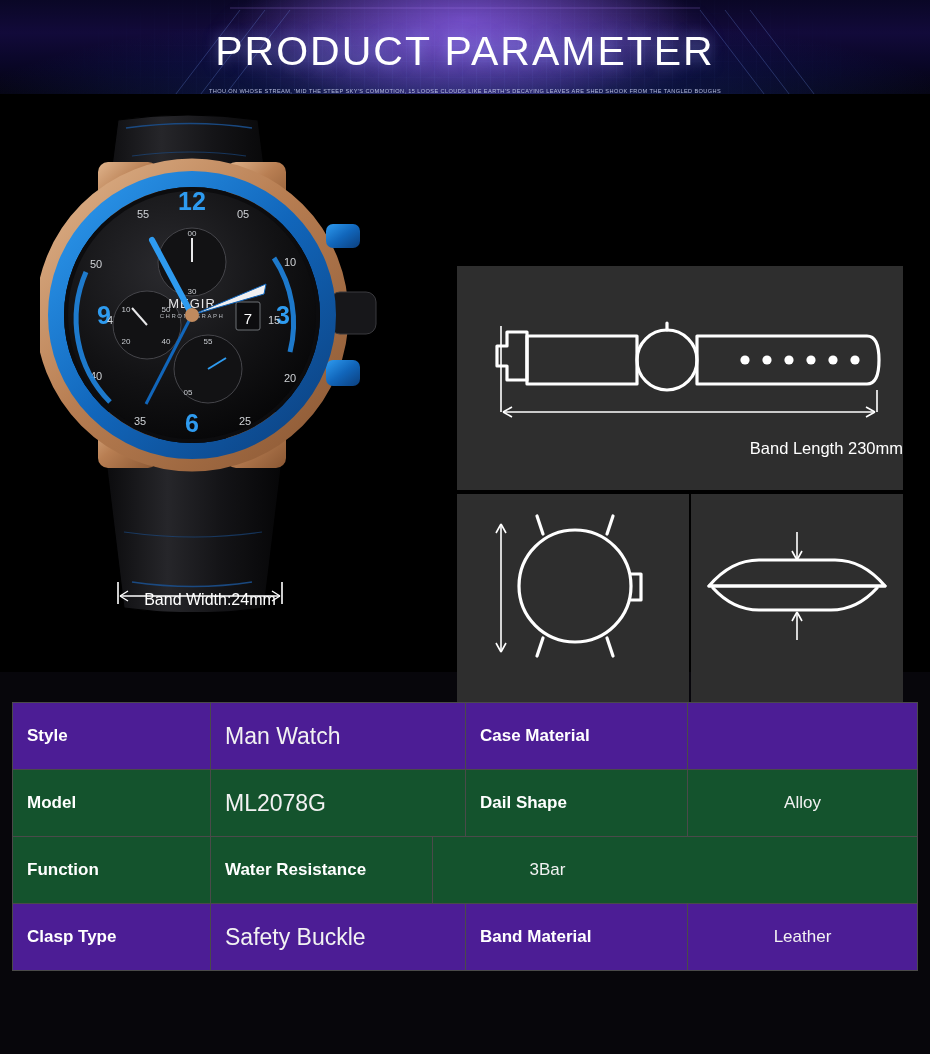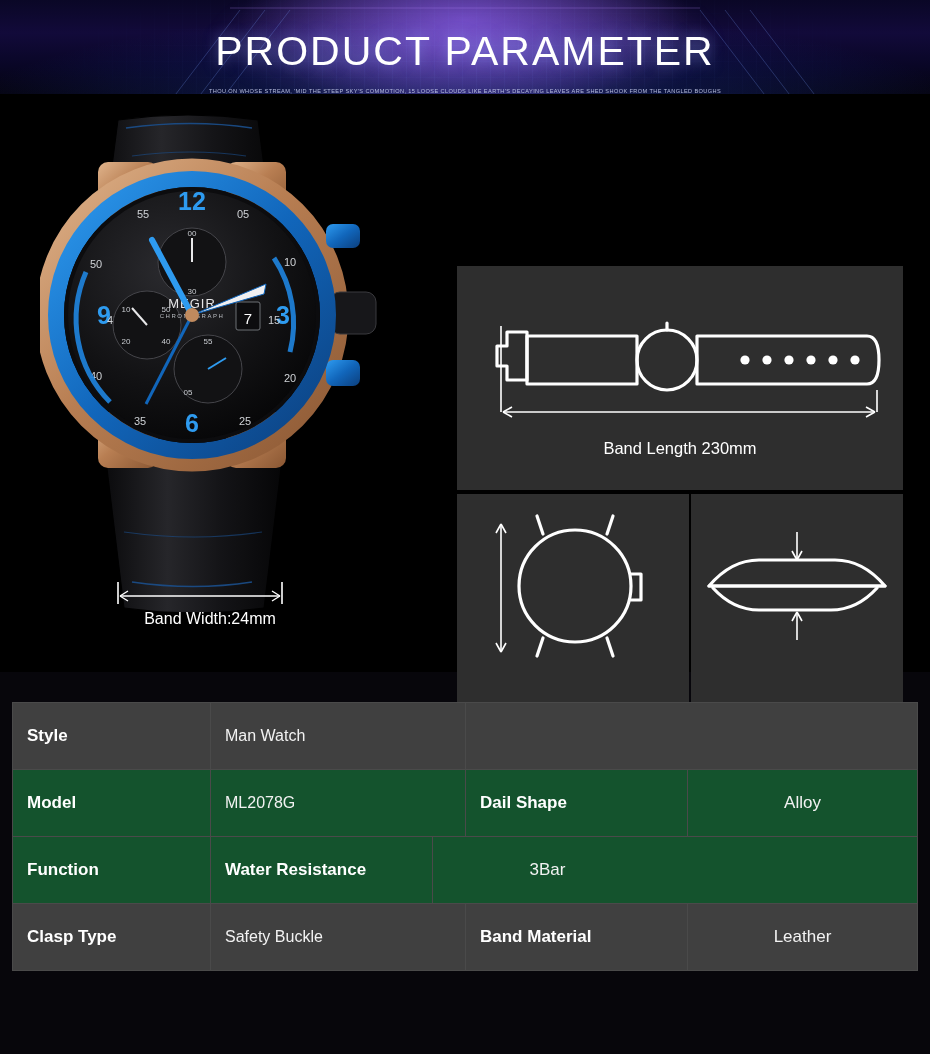--- a/index.html
+++ b/index.html
@@ -45,51 +45,51 @@
   .sub2{top:100px;}
 
   
   .main{position:relative;width:930px;height:578px;background:#000000;}
 
   
   .watch-wrap{position:absolute;left:0;top:0;width:440px;height:578px;}
   .watch-svg{position:absolute;left:40px;top:18px;}
 
   .bandwidth-label{
-    position:absolute;left:0;width:420px;text-align:center;top:516px;
+    position:absolute;left:0;width:420px;text-align:center;top:497px;
     font-size:16px;color:#ffffff;
   }
 
   
   .panel{position:absolute;background:#2e2e2e;}
   .panel-band{left:457px;top:172px;width:446px;height:224px;}
   .panel-dia{left:457px;top:400px;width:232px;height:240px;}
   .panel-thk{left:691px;top:400px;width:212px;height:240px;}
   .panel-cap{
-    position:absolute;left:0;right:0;bottom:16px;text-align:center;
+    position:absolute;left:0;right:0;bottom:16px;text-align:right;
     font-size:15.5px;color:#ffffff;margin-top:28px;
   }
   .panel-band .panel-cap{bottom:32px;font-size:16.5px;}
 
   
   .table{position:absolute;left:12px;top:702px;width:906px;border:1px solid #4a4a4a;box-sizing:border-box;}
   .row{display:flex;border-bottom:1px solid #4a4a4a;}
   .row:last-child{border-bottom:none;}
   .cell{
     display:flex;align-items:center;box-sizing:border-box;
     padding:8px 14px;min-height:66px;
   }
   .c-key{width:198px;font-weight:bold;font-size:17px;color:#ffffff;border-right:1px solid #4a4a4a;}
-  .c-val{width:255px;font-size:16px;color:#f2f2f2;border-right:1px solid #4a4a4a;}
+  .c-val{width:255px;font-size:23px;color:#f2f2f2;border-right:1px solid #4a4a4a;}
   .c-key2{width:222px;font-weight:bold;font-size:17px;color:#ffffff;border-right:1px solid #4a4a4a;}
   .c-val2{width:229px;font-size:17px;color:#f2f2f2;justify-content:center;text-align:center;}
   .c-val2 span{width:100%;text-align:center;}
   .two-line{line-height:1.28;}
   .row.alt{background:#14532d;}
-  .row.plain{background:#404040;}
+  .row.plain{background:#4c1d95;}
 </style>
 </head>
 <body>
 
 <div class="page">
 
   <div class="header">
     <div class="hdr-lines"></div>
     <div class="hdr-glow"></div>
     <svg class="hdr-diag" viewBox="0 0 930 128">
@@ -303,20 +303,21 @@
       </svg>
       <div class="panel-cap">Case Thickness 15mm</div>
     </div>
   </div>
 
   <div class="table">
 
     <div class="row plain">
       <div class="cell c-key">Style</div>
       <div class="cell c-val">Man Watch</div>
+      <div class="cell c-key2">Case Material</div>
     </div>
 
     <div class="row alt">
       <div class="cell c-key">Model</div>
       <div class="cell c-val">ML2078G</div>
       <div class="cell c-key2">Dail Shape</div>
       <div class="cell c-val2">
           <span>Alloy</span>
         </div>
     </div>

